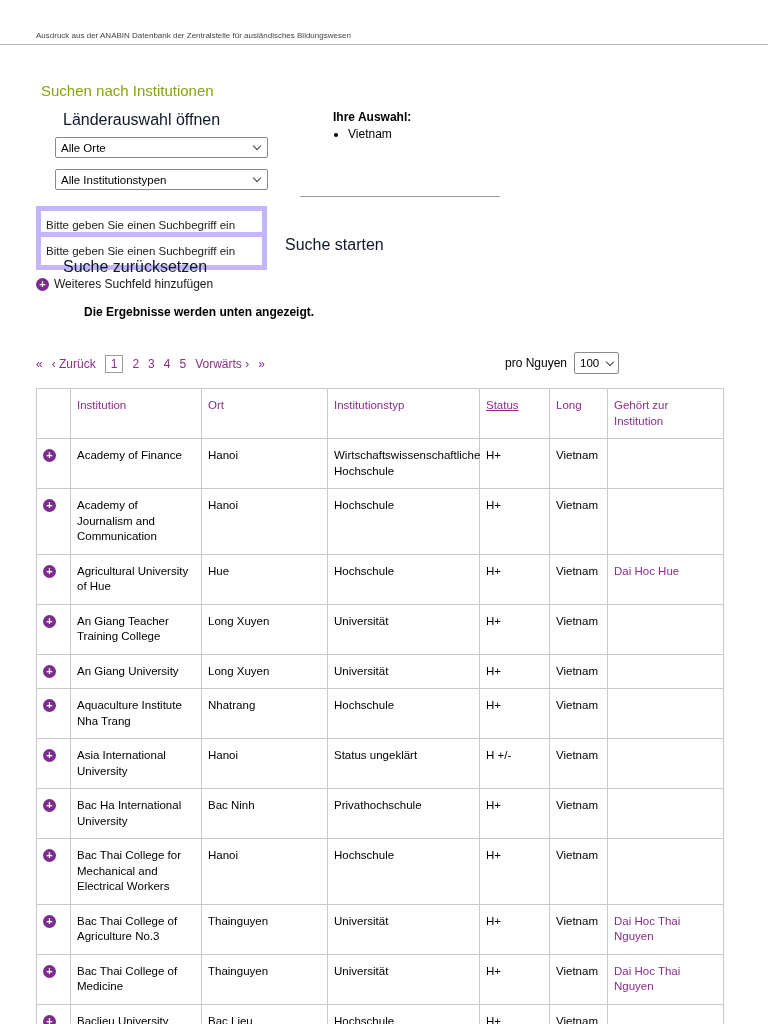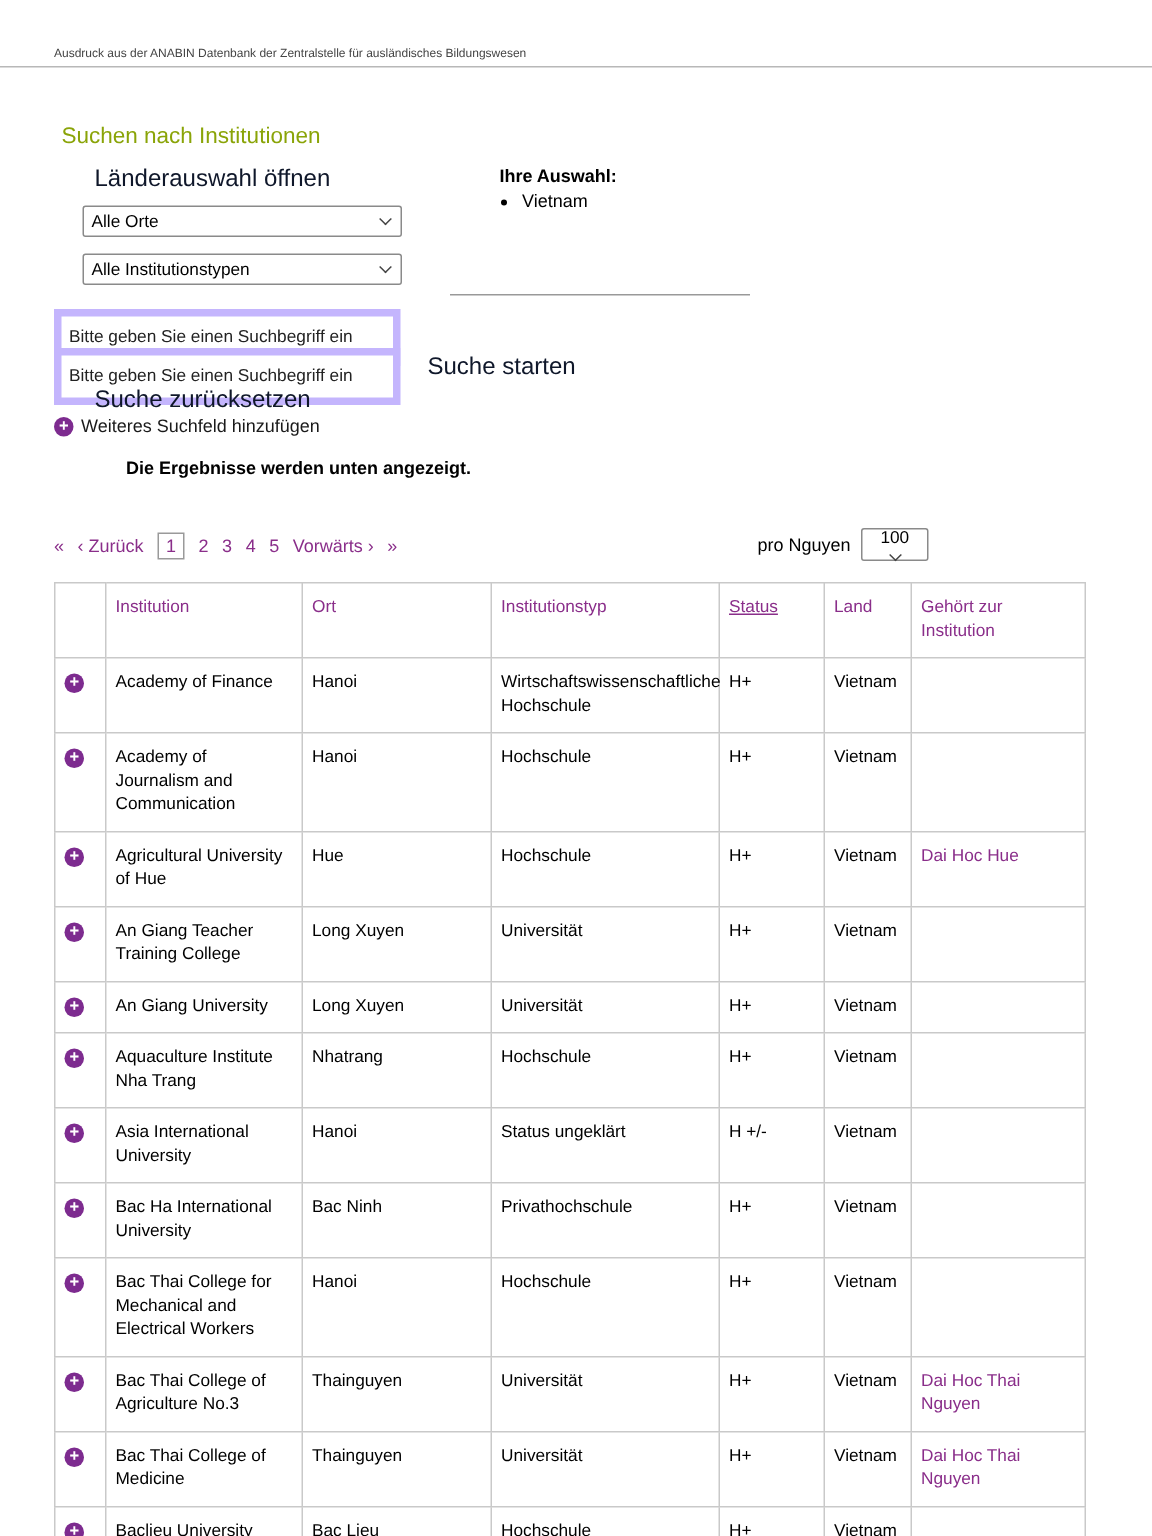--- a/index.html
+++ b/index.html
@@ -36,21 +36,21 @@
   .add-field { position: absolute; left: 36px; top: 277px; display: flex; align-items: center; gap: 5px; font-size: 12px; color: #1a1a1a; cursor: pointer; }
   .plus-icon { display: inline-block; width: 13px; height: 13px; border-radius: 50%; background: #7d2b8f; color: #fff; font-size: 11px; font-weight: bold; line-height: 12px; text-align: center; flex: 0 0 auto; }
 
   .results-note { position: absolute; left: 36px; top: 305px; font-size: 12px; font-weight: bold; margin-left: 48px; }
 
   .pagination { position: absolute; left: 36px; top: 355px; display: flex; align-items: center; gap: 9px; font-size: 12px; }
   .pg-link { color: #8a2e8a; text-decoration: none; cursor: pointer; }
   .pg-current { border: 1px solid #9a9a9a; padding: 1px 5px; color: #8a2e8a; }
 
   .per-page { position: absolute; left: 505px; top: 352px; display: flex; align-items: center; gap: 7px; font-size: 12px; }
-  .per-page-select { width: 45px; height: 22px; border: 1px solid #8a8a8a; border-radius: 2px; display: flex; align-items: center; justify-content: space-between; padding: 0 5px; font-size: 11.5px; cursor: pointer; flex-direction: column; }
+  .per-page-select { width: 45px; height: 22px; border: 1px solid #8a8a8a; border-radius: 2px; display: flex; align-items: center; justify-content: space-between; padding: 0 5px; font-size: 11.5px; cursor: pointer; }
 
   .results-count { position: absolute; right: 45px; top: 349px; width: 115px; text-align: right; font-size: 12px; line-height: 1.35; }
 
   table.results { position: absolute; left: 36px; top: 388px; width: 687px; border-collapse: collapse; table-layout: fixed; }
   table.results th, table.results td { border: 1px solid #c9c9c9; font-size: 11.5px; text-align: left; vertical-align: top; padding: 9px 6px; line-height: 1.35; }
   table.results th { color: #8a2e8a; font-weight: 400; margin-left: 23px; }
   th .th-link { color: #8a2e8a; text-decoration: none; cursor: pointer; }
   th .underlined { text-decoration: underline; }
   td.expand-cell { text-align: center; padding-top: 9px; }
   .table-link { color: #8a2e8a; cursor: pointer; }
@@ -129,21 +129,21 @@
         <col style="width:58px">
         <col style="width:116px">
     </colgroup>
     <thead>
       <tr>
         <th></th>
         <th><span class="th-link">Institution</span></th>
         <th><span class="th-link">Ort</span></th>
         <th><span class="th-link">Institutionstyp</span></th>
         <th><span class="th-link underlined">Status</span></th>
-        <th><span class="th-link">Land</span></th>
+        <th><span class="th-link">Long</span></th>
         <th><span class="th-link">Gehört zur Institution</span></th>
       </tr>
     </thead>
     <tbody id="results-body">
         <tr>
           <td class="expand-cell"><span class="plus-icon">+</span></td>
           <td>Academy of Finance</td>
           <td>Hanoi</td>
           <td>Wirtschaftswissenschaftliche Hochschule</td>
           <td>H+</td>

